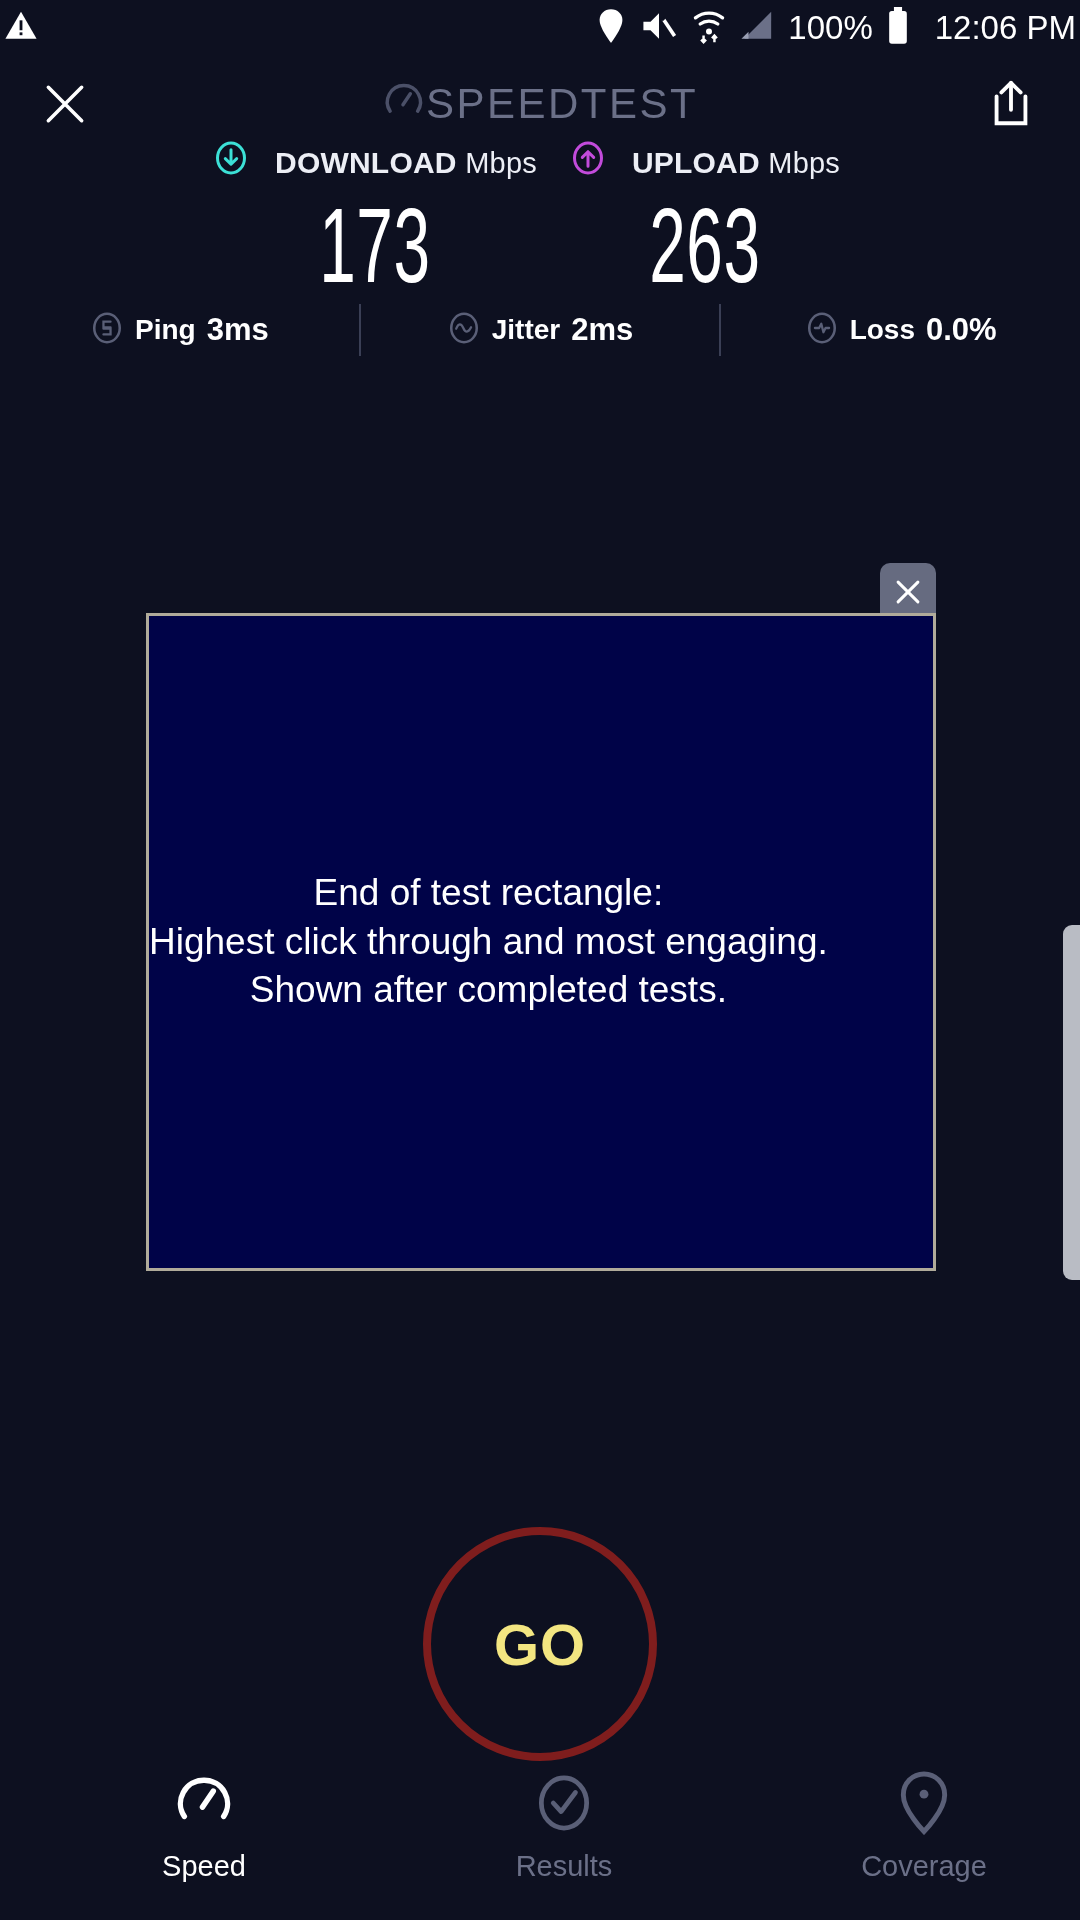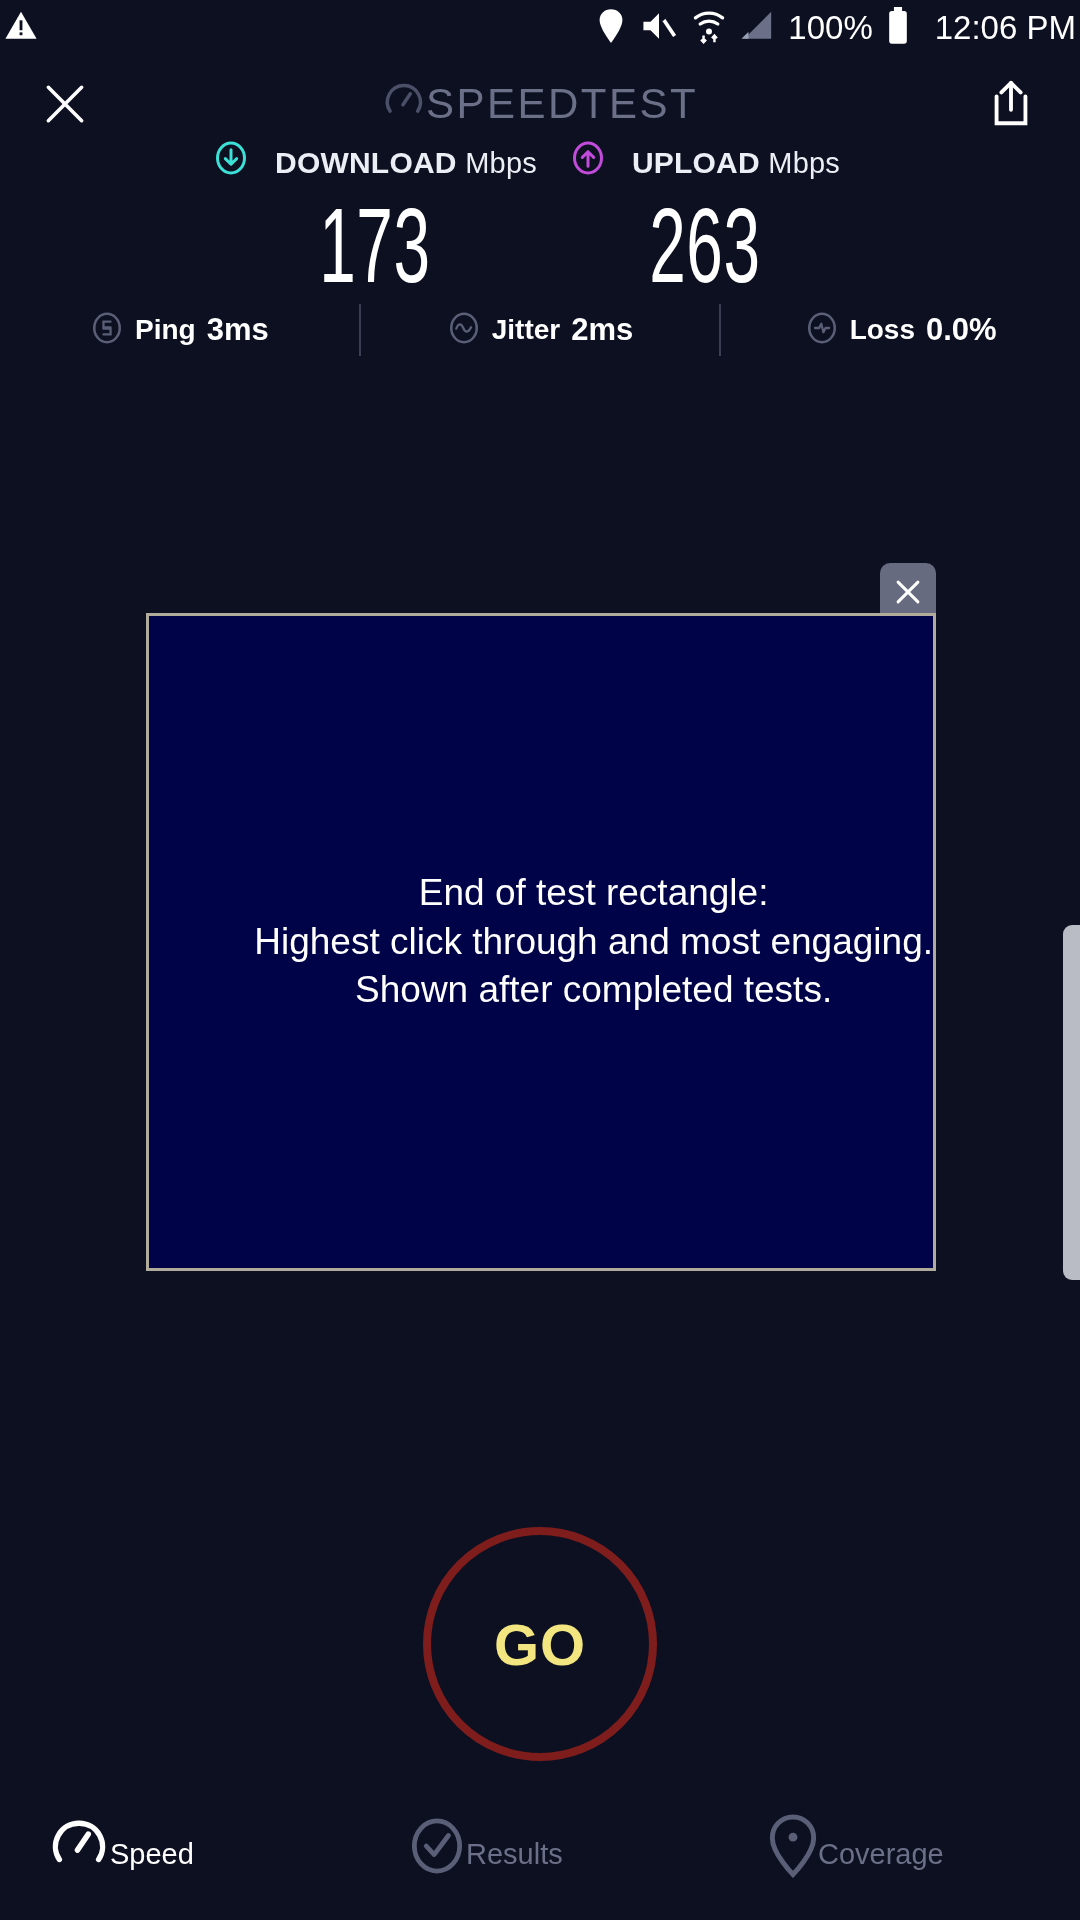--- a/index.html
+++ b/index.html
@@ -185,21 +185,21 @@
     position: absolute;
     left: 146px;
     top: 613px;
     width: 790px;
     height: 658px;
     background: #000348;
     border: 3px solid #b0ab9a;
     box-sizing: border-box;
     display: flex;
     align-items: center;
-    justify-content: flex-end;
+    justify-content: flex-start;
   }
   .ad-text {
     text-align: center;
     font-size: 37px;
     line-height: 1.32;
     color: #ffffff;
     font-family: "Liberation Sans", sans-serif;
   }
   .ad-text div { white-space: nowrap; }
 
@@ -241,21 +241,21 @@
     position: absolute;
     left: 0;
     bottom: 0;
     width: 1080px;
     height: 160px;
     display: flex;
   }
   .nav-item {
     flex: 1;
     display: flex;
-    flex-direction: row;
+    flex-direction: column;
     align-items: center;
     justify-content: flex-start;
     padding-top: 12px;
     padding-left: 48px;
   }
   .nav-icon { height: 62px; display:flex; align-items:center; justify-content:center; }
   .nav-label {
     margin-top: 16px;
     font-size: 29px;
     color: #6b7088;

